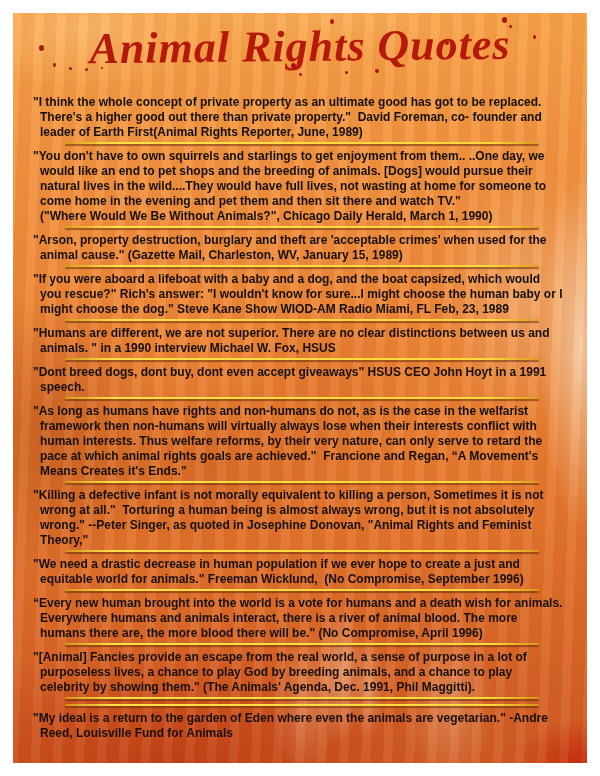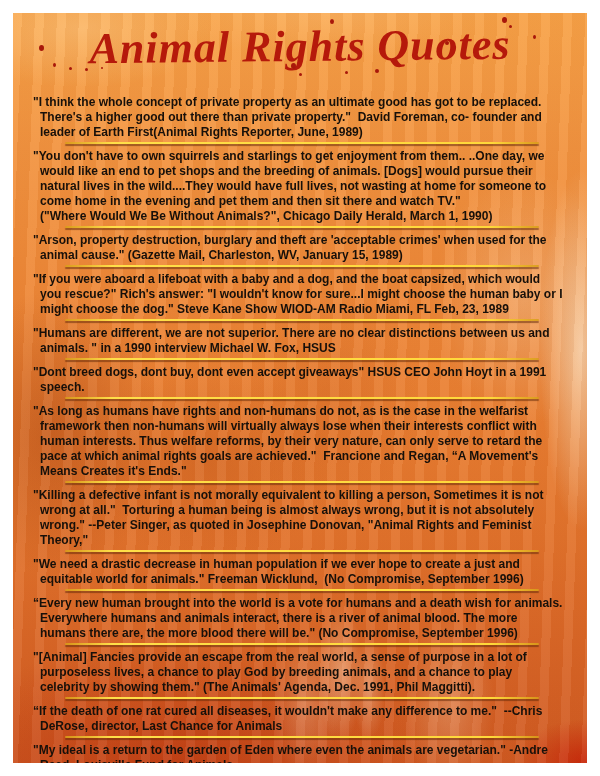--- a/index.html
+++ b/index.html
@@ -143,24 +143,23 @@
         <p class="quote">"Humans are different, we are not superior. There are no clear distinctions between us and animals. " in a 1990 interview Michael W. Fox, HSUS</p>
         <div class="sep"></div>
         <p class="quote">"Dont breed dogs, dont buy, dont even accept giveaways" HSUS CEO John Hoyt in a 1991 speech.</p>
         <div class="sep"></div>
         <p class="quote">"As long as humans have rights and non-humans do not, as is the case in the welfarist framework then non-humans will virtually always lose when their interests conflict with human interests. Thus welfare reforms, by their very nature, can only serve to retard the pace at which animal rights goals are achieved."  Francione and Regan, “A Movement's Means Creates it's Ends."</p>
         <div class="sep"></div>
         <p class="quote">"Killing a defective infant is not morally equivalent to killing a person, Sometimes it is not wrong at all."  Torturing a human being is almost always wrong, but it is not absolutely wrong." --Peter Singer, as quoted in Josephine Donovan, "Animal Rights and Feminist Theory,"</p>
         <div class="sep"></div>
         <p class="quote">"We need a drastic decrease in human population if we ever hope to create a just and equitable world for animals." Freeman Wicklund,  (No Compromise, September 1996)</p>
         <div class="sep"></div>
-        <p class="quote">“Every new human brought into the world is a vote for humans and a death wish for animals. Everywhere humans and animals interact, there is a river of animal blood. The more humans there are, the more blood there will be." (No Compromise, September 1996)</p>
+        <p class="quote">“Every new human brought into the world is a vote for humans and a death wish for animals. Everywhere humans and animals interact, there is a river of animal blood. The more humans there are, the more blood there will be." (No Compromise, April 1996)</p>
         <div class="sep"></div>
         <p class="quote">"[Animal] Fancies provide an escape from the real world, a sense of purpose in a lot of purposeless lives, a chance to play God by breeding animals, and a chance to play celebrity by showing them." (The Animals' Agenda, Dec. 1991, Phil Maggitti).</p>
         <div class="sep"></div>
-        <p class="quote">“If the death of one rat cured all diseases, it wouldn't make any difference to me."  --Chris DeRose, director, Last Chance for Animals</p>
         <div class="sep"></div>
         <p class="quote">"My ideal is a return to the garden of Eden where even the animals are vegetarian." -Andre Reed, Louisville Fund for Animals</p>
       </div>
 
     </div>
   </div>
 </div>
 
 </body></html>

